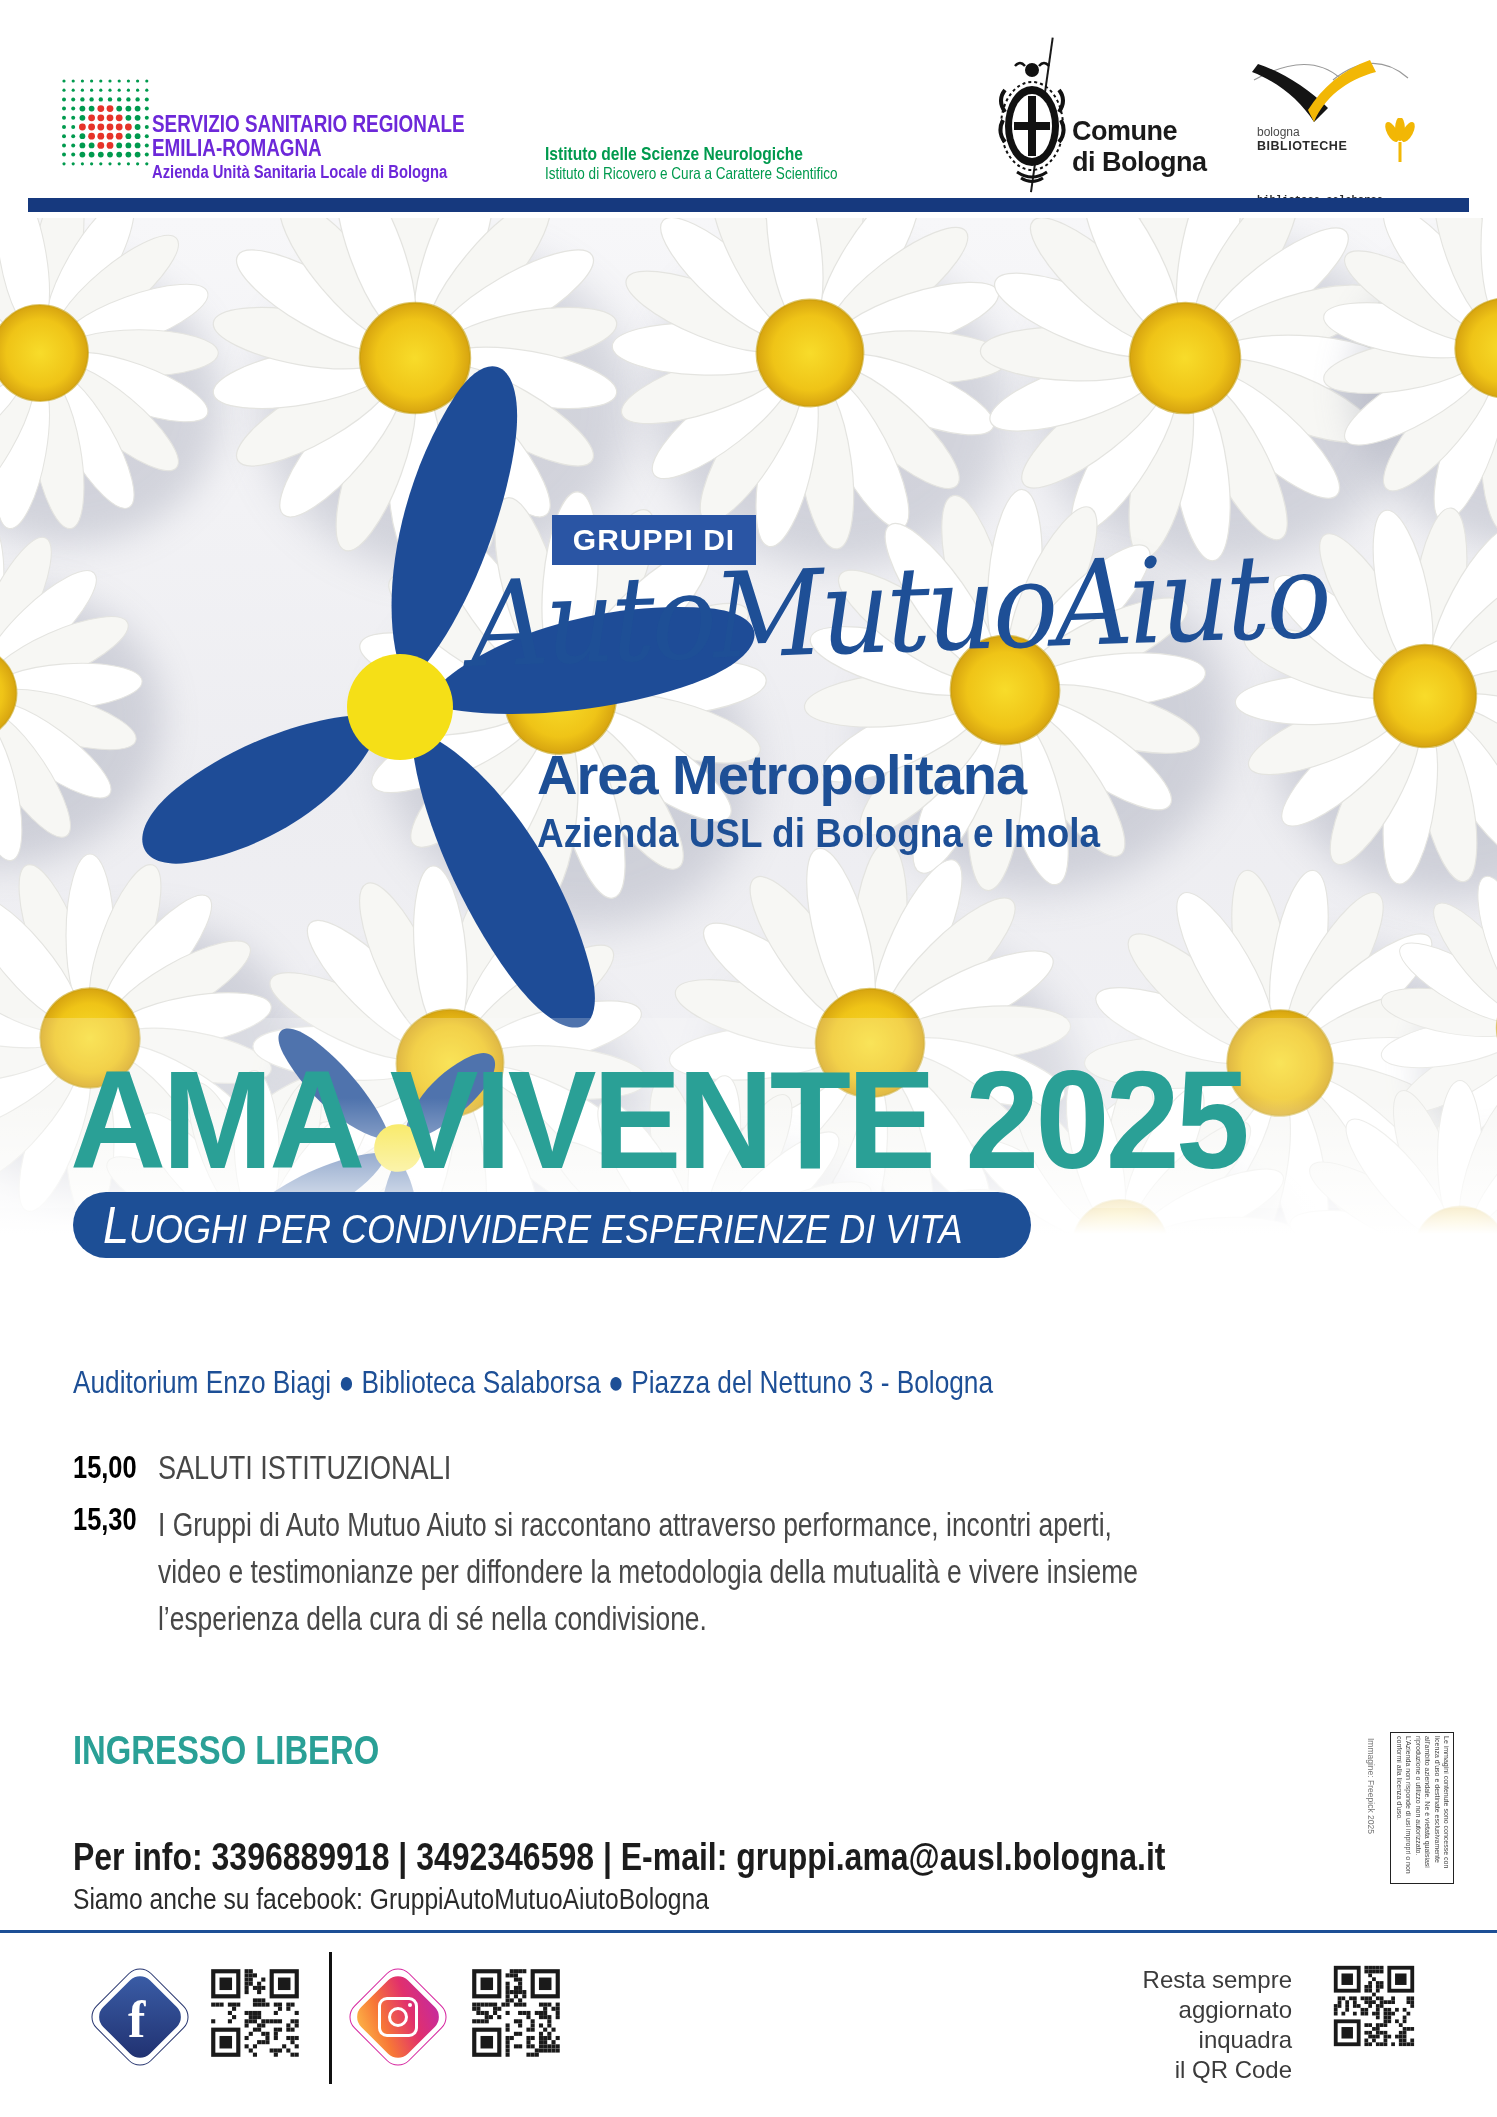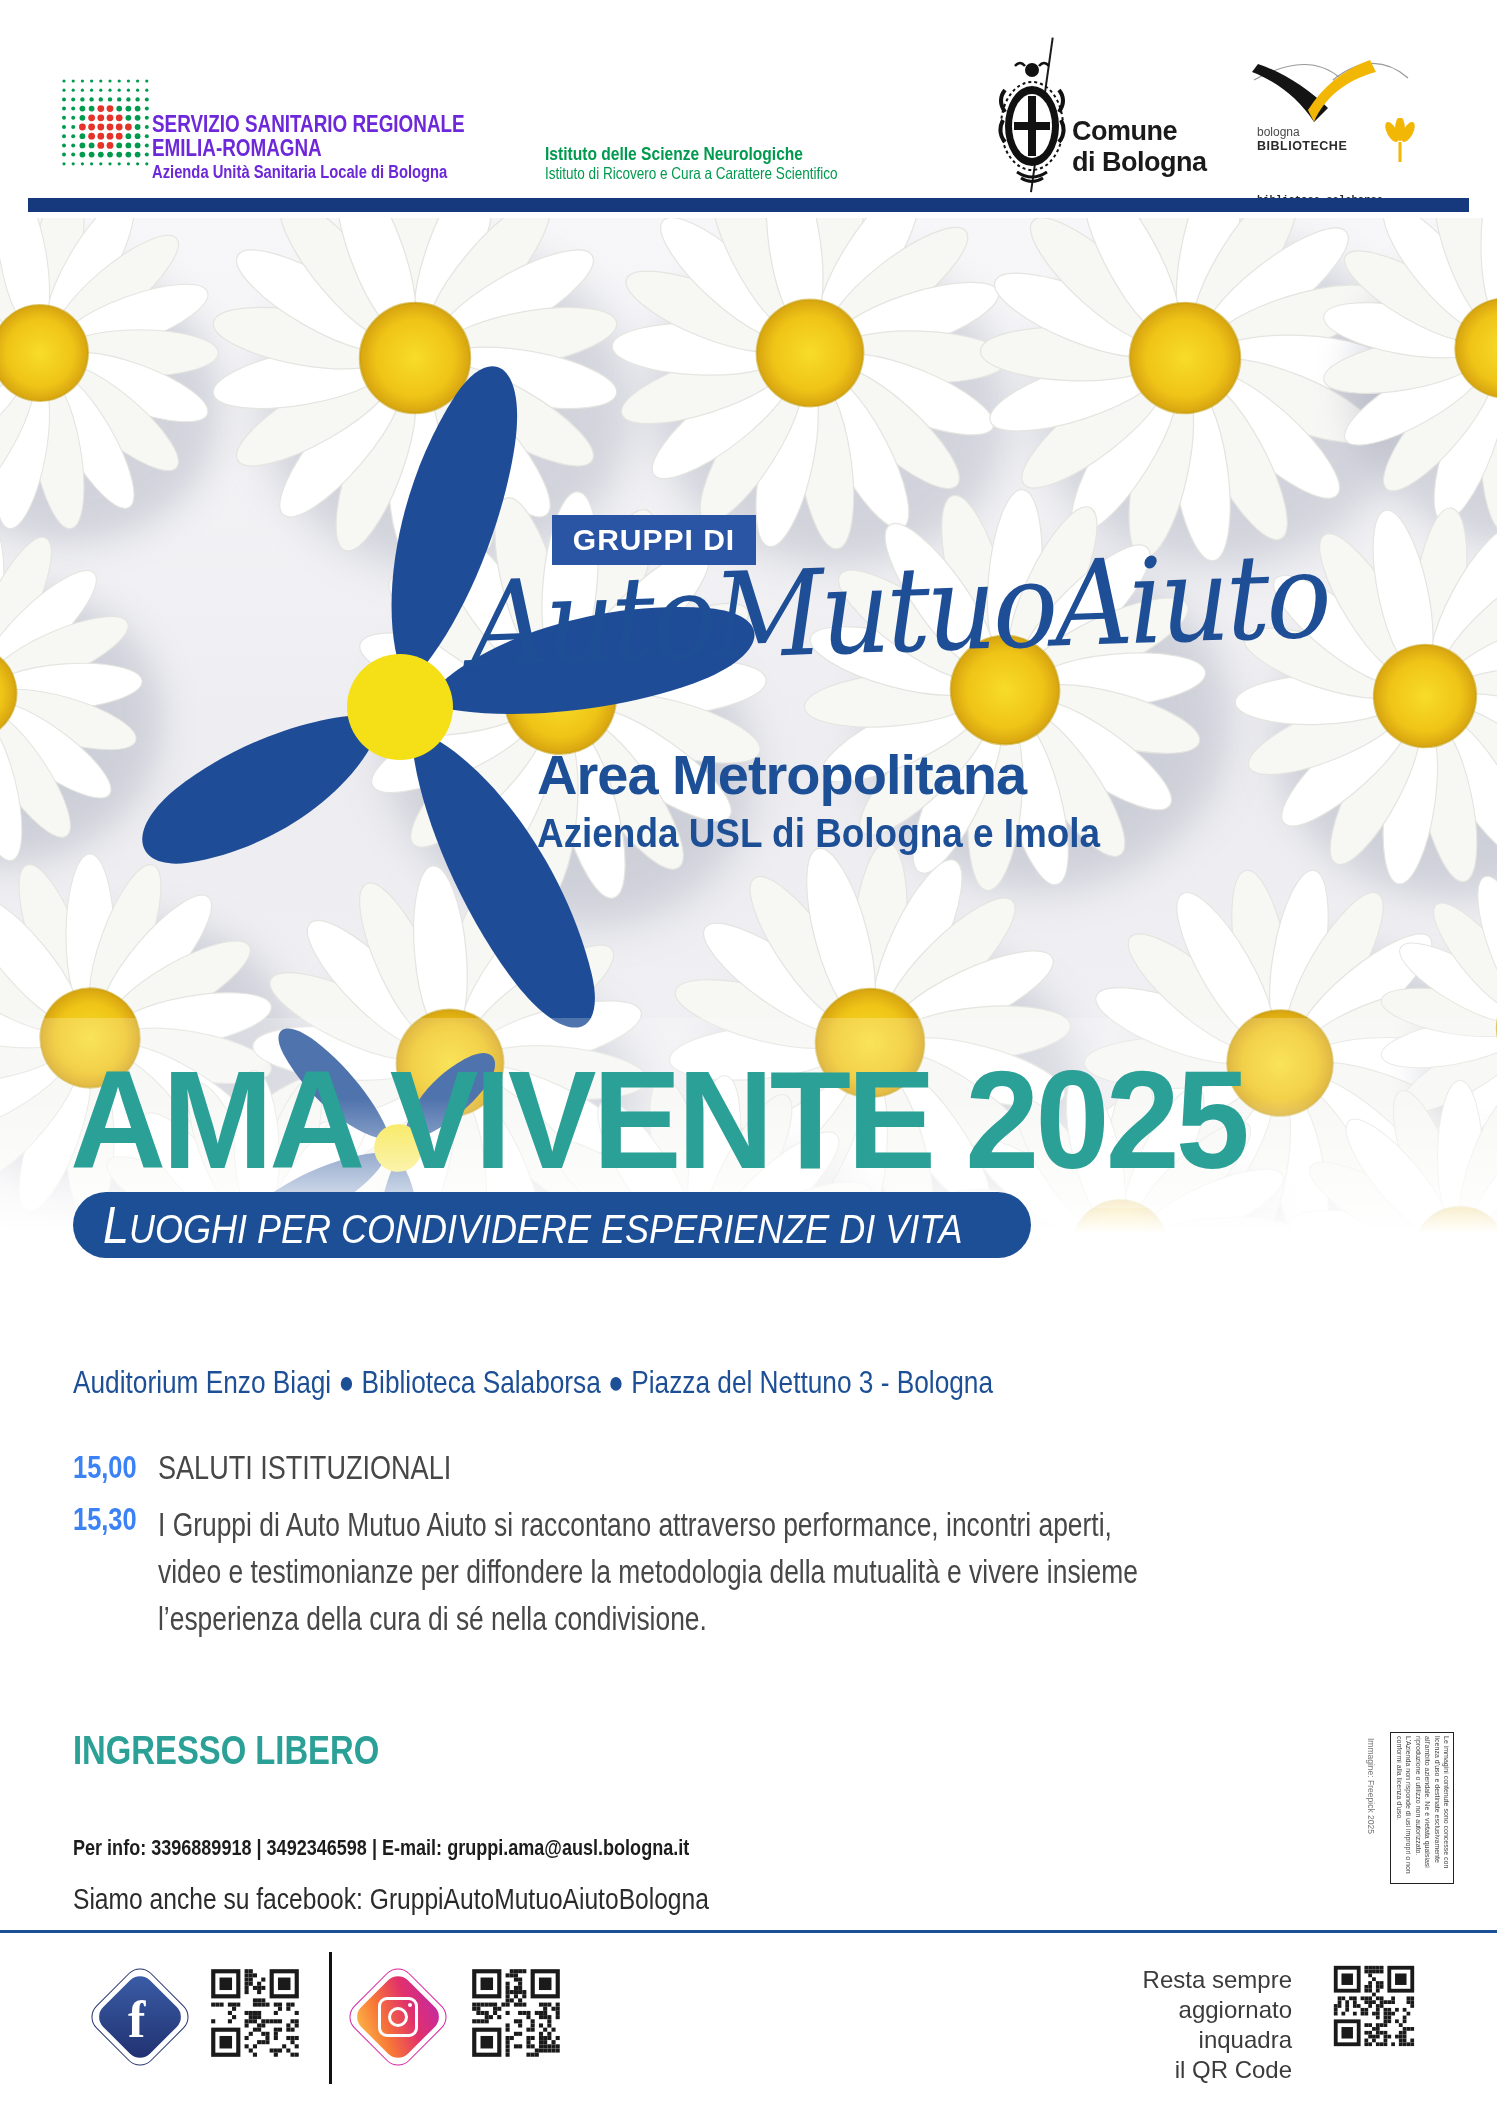--- a/index.html
+++ b/index.html
@@ -44,28 +44,28 @@
              line-height:1;letter-spacing:-4px;transform:scaleX(0.95);transform-origin:0 0;white-space:nowrap;}
   .pill{left:73px;top:974px;width:958px;height:66px;background:#1d4f96;border-radius:33px;z-index:5;
         display:flex;align-items:center;padding-left:30px;box-sizing:border-box;}
   .pill-text{color:#fff;font-style:italic;font-size:40px;font-weight:500;text-transform:uppercase;
              transform:scaleX(0.9);transform-origin:0 50%;white-space:nowrap;letter-spacing:0;}
   .pill-text::first-letter{font-size:52px;}
 
   
   .date-line{left:73px;top:1306px;color:#1d4f96;font-size:38px;font-weight:bold;}
   .loc-line{left:73px;top:1364px;color:#1d4f96;font-size:32px;}
-  .sched-time{color:#3b82f6;font-size:31px;font-weight:bold;}
+  .sched-time{color:#000000;font-size:31px;font-weight:bold;}
   .sched-text{color:#474747;font-size:33px;}
   .row1-time{left:73px;top:1450px;}
   .row1-text{left:158px;top:1449px;}
   .row2-time{left:73px;top:1502px;}
   .row2-text{left:158px;top:1501px;width:1230px;line-height:47px;}
   .ingresso{left:73px;top:1728px;color:#2aa096;font-size:40px;font-weight:bold;}
-  .perinfo{left:73px;top:1835px;color:#1c1c1c;font-size:22px;font-weight:bold;}
+  .perinfo{left:73px;top:1835px;color:#1c1c1c;font-size:39px;font-weight:bold;}
   .fbline{left:73px;top:1882px;color:#2b2b2b;font-size:30px;}
   .footer-rule{left:0;top:1930px;width:1497px;height:3px;background:#1d4f96;}
 
   
   .legal-box{left:1390px;top:1732px;width:64px;height:152px;border:1.5px solid #222;
              box-sizing:border-box;padding:3px 2px;writing-mode:vertical-rl;
              font-size:7px;line-height:9.5px;color:#444;overflow:hidden;}
   .credit{left:1366px;top:1738px;height:160px;writing-mode:vertical-rl;font-size:8.5px;color:#777;}
 
   

